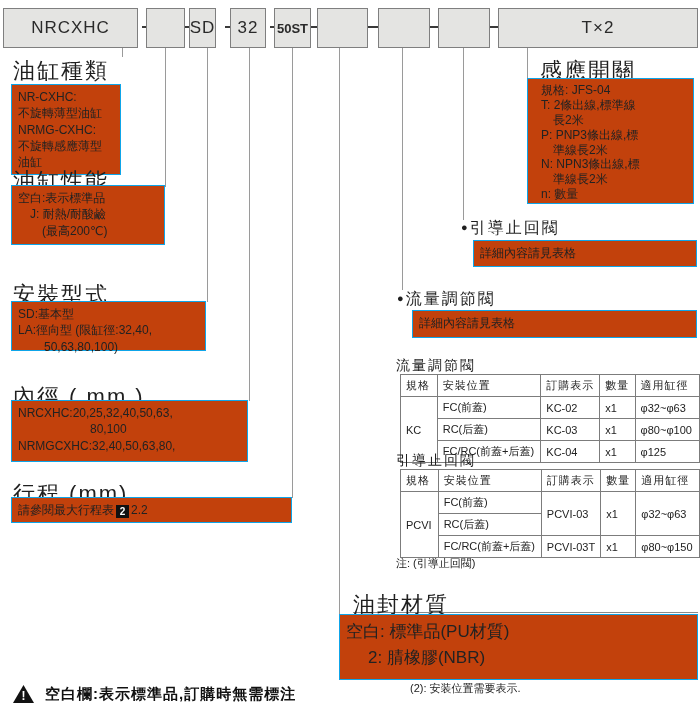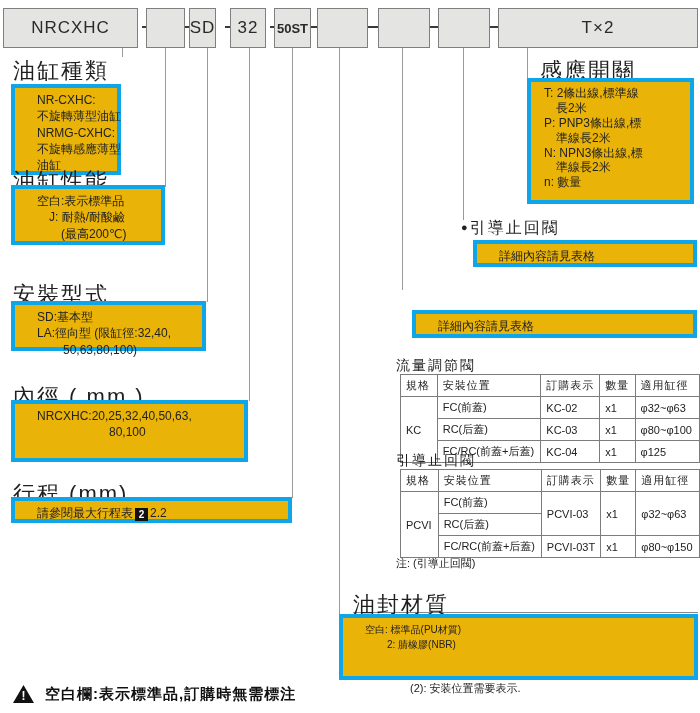--- a/index.html
+++ b/index.html
@@ -7,22 +7,22 @@
         font-family:"Liberation Sans","DejaVu Sans",sans-serif;color:#1f1f1f;}
   .codebox{position:absolute;top:8px;height:40px;background:#e4e4e2;border:1px solid #7f7f7f;
         box-sizing:border-box;display:flex;align-items:center;justify-content:center;
         font-size:17px;color:#2a2a2a;letter-spacing:1px;}
   .codebox.small{font-size:13px;font-weight:bold;letter-spacing:0;}
   .dash{position:absolute;top:26px;height:2px;background:#3a3a3a;}
   .vline{position:absolute;width:1px;background:#9a9a9a;}
   .sec-title{position:absolute;font-size:22px;letter-spacing:2px;white-space:nowrap;color:#1f1f1f;}
   .bullet-title{position:absolute;font-size:16px;letter-spacing:2px;white-space:nowrap;color:#1f1f1f;}
   .bullet-title .dot{font-size:11px;vertical-align:2px;letter-spacing:0;margin-right:2px;}
-  .cbox{position:absolute;border:4px solid #0ea5e9;box-sizing:border-box;background:#eab308;
-        font-size:12px;line-height:1.36;padding:4px 22px;white-space:nowrap;color:#222;}
+  .cbox{position:absolute;border:1px solid #0ea5e9;box-sizing:border-box;background:#c2410c;
+        font-size:12px;line-height:1.36;padding:4px 6px;white-space:nowrap;color:#222;}
   .ind1{padding-left:12px;}
   .ind2{padding-left:24px;}
   .ind3{padding-left:26px;}
   .indb1{padding-left:72px;}
   .indb2{padding-left:84px;}
   .inds{padding-left:22px;}
   .tbl-label{position:absolute;font-size:14px;letter-spacing:2px;white-space:nowrap;}
   table.spec{position:absolute;border-collapse:collapse;font-size:11px;background:#fff;}
   table.spec th,table.spec td{border:1px solid #7c7c7c;padding:2px 5px;font-weight:normal;
         text-align:left;white-space:nowrap;color:#222;height:17px;}
@@ -90,43 +90,46 @@
   <div class="cbox" style="left:11px;top:301px;width:195px;height:50px;">
     <div>SD:基本型</div>
     <div>LA:徑向型 (限缸徑:32,40,</div>
     <div class="ind3">50,63,80,100)</div>
   </div>
 
   <div class="sec-title" style="left:13px;top:382px;">內徑 ( mm )</div>
   <div class="cbox" style="left:11px;top:400px;width:237px;height:62px;">
     <div>NRCXHC:20,25,32,40,50,63,</div>
     <div class="indb1">80,100</div>
+    <div>NRMGCXHC:32,40,50,63,80,</div>
   </div>
 
   <div class="sec-title" style="left:13px;top:479px;">行程 (mm)</div>
   <div class="cbox" style="left:11px;top:497px;width:281px;height:26px;">
     <span>請參閱最大行程表</span><span class="badge2">2</span><span>2.2</span>
   </div>
 
   <div class="sec-title" style="left:540px;top:56px;">感應開關</div>
   <div class="cbox" style="left:527px;top:78px;width:167px;height:126px;padding-left:13px;line-height:1.24;">
+    <div>規格: JFS-04</div>
     <div>T: 2條出線,標準線</div>
     <div class="ind1">長2米</div>
     <div>P: PNP3條出線,標</div>
     <div class="ind1">準線長2米</div>
     <div>N: NPN3條出線,標</div>
     <div class="ind1">準線長2米</div>
     <div>n: 數量</div>
   </div>
 
   <div class="bullet-title" style="left:461px;top:218px;"><span class="dot">●</span><span>引導止回閥</span></div>
   <div class="cbox" style="left:473px;top:240px;width:224px;height:27px;">
     <div>詳細內容請見表格</div>
   </div>
 
+  <div class="bullet-title" style="left:397px;top:289px;"><span class="dot">●</span><span>流量調節閥</span></div>
   <div class="cbox" style="left:412px;top:310px;width:285px;height:28px;">
     <div>詳細內容請見表格</div>
   </div>
 
   <div class="tbl-label" style="left:396px;top:357px;">流量調節閥</div>
   <table class="spec" style="left:400px;top:374px;">
     <tbody>
         <tr>
       <th style="width:36px;">規格</th>
       <th style="width:100px;">安裝位置</th>
@@ -187,21 +190,21 @@
 
   <div class="note" style="left:396px;top:556px;">
     <div>注: (引導止回閥)</div>
     <div class="nind">(1): 選用規格依照缸徑大小搭配不必表示.</div>
     <div class="nind">(2): 安装位置需要表示.</div>
   </div>
 
   <div class="seal-title-wrap" style="left:353px;top:590px;width:345px;height:22px;">
     <span class="sec-title" style="position:static;">油封材質</span>
   </div>
-  <div class="cbox" style="left:339px;top:614px;width:359px;height:66px;font-size:10px;line-height:1.5;">
+  <div class="cbox" style="left:339px;top:614px;width:359px;height:66px;font-size:17px;line-height:1.5;">
     <div>空白: 標準品(PU材質)</div>
     <div class="inds">2: 腈橡膠(NBR)</div>
   </div>
 
   <div class="footer" style="left:12px;top:684px;">
     <svg width="23" height="20">
       <path d="M11.5 1 L22 19 L1 19 Z" fill="#111"></path>
       <text x="11.5" y="16" fill="#fff" font-size="12" font-weight="bold" text-anchor="middle">!</text>
     </svg>
     <span class="footer-text">空白欄:表示標準品,訂購時無需標注</span>

